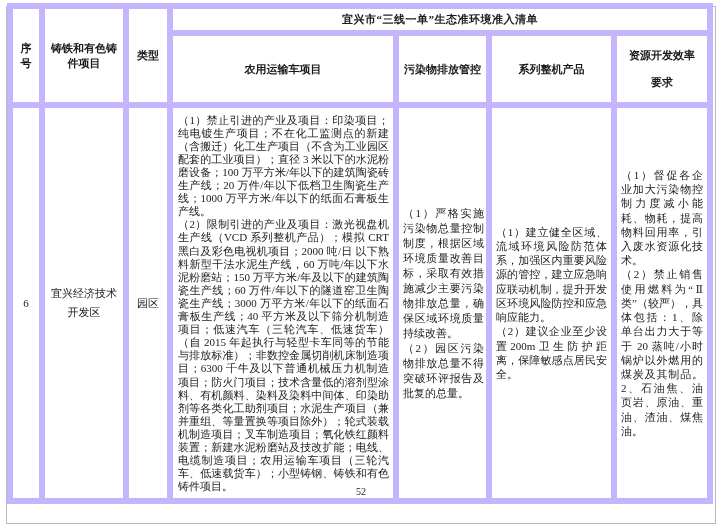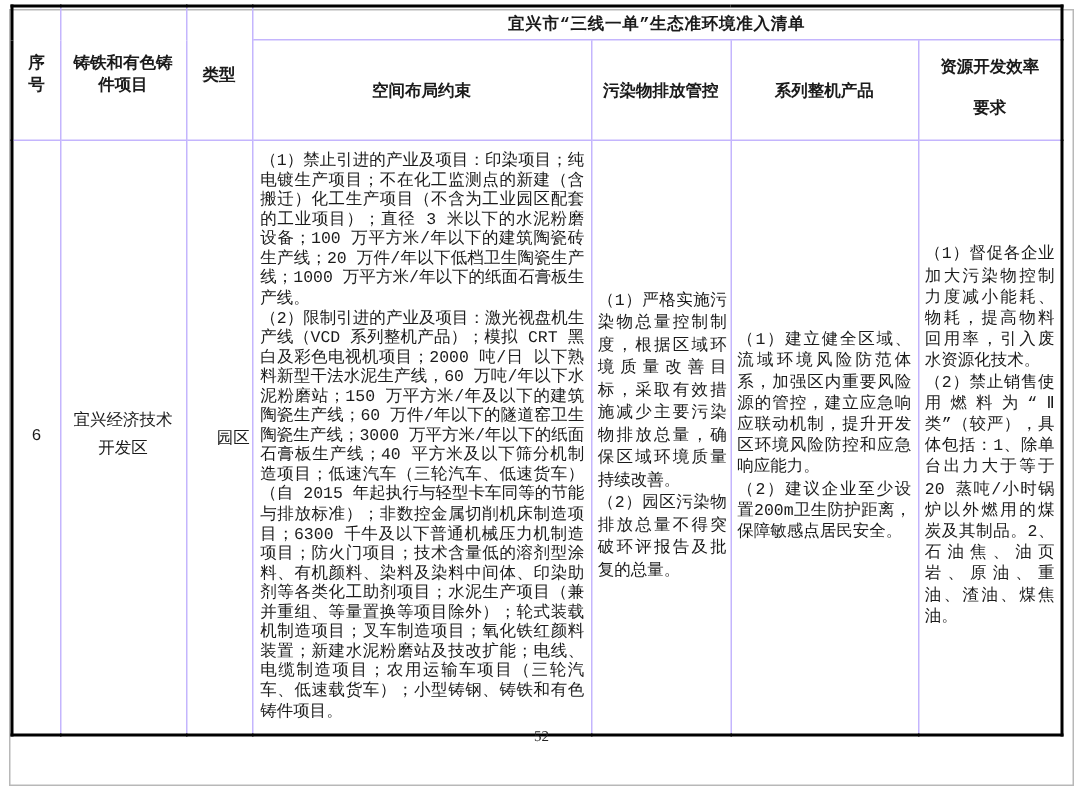--- a/index.html
+++ b/index.html
@@ -11,34 +11,33 @@
   .sheet{
     position:absolute;left:6px;top:6px;width:708px;height:516px;
     border:1px solid #b8b8b8;background:#fff;
   }
   table.access{
     position:absolute;left:7px;top:3px;
     border-collapse:collapse;table-layout:fixed;width:700px;
     border:2px solid #000;
   }
   table.access th,table.access td{
-    border:1px solid #c4b5fd;
+    border:6px solid #c4b5fd;
     font-size:11px;
     overflow:hidden;
     vertical-align:middle;
-    font-family:Liberation Mono, monospace;
   }
   th{font-weight:bold;padding:1px 2px;}
   .title-cell{height:19px;text-align:center;font-size:11px;letter-spacing:.5px;}
   .subhead{height:64px;text-align:center;}
   .th-resource{line-height:27px;padding:1px 9px;}
   .th-rowspan{text-align:center;padding:1px 6px;}
   td.c-index{text-align:center;}
   td.c-name{text-align:center;padding:2px 6px;line-height:19px;margin-left:22px;}
-  td.c-type{text-align:right;}
+  td.c-type{text-align:center;}
   td.c-spatial{
     vertical-align:top;text-align:justify;
     padding:3px 4px 2px 5px;line-height:13.1px;
     white-space:pre-line;
   }
   td.c-mid{
     text-align:justify;padding:2px 3px;line-height:14.6px;white-space:pre-line;
   }
   td.c-pollutant{line-height:15px;padding:2px 2px 2px 4px;}
   td.c-risk{line-height:14.2px;padding:2px 4px;}
@@ -64,21 +63,21 @@
     <col style="width:96px">
   </colgroup>
   <tbody>
     <tr>
       <th rowspan="2" class="th-rowspan">序号</th>
       <th rowspan="2" class="th-rowspan">铸铁和有色铸件项目</th>
       <th rowspan="2" class="th-rowspan">类型</th>
       <th colspan="4" class="title-cell">宜兴市“三线一单”生态准环境准入清单</th>
     </tr>
     <tr>
-      <th class="subhead">空间布局约束</th>
+      <th class="subhead">农用运输车项目</th>
       <th class="subhead">污染物排放管控</th>
       <th class="subhead">系列整机产品</th>
       <th class="subhead th-resource">资源开发效率要求</th>
     </tr>
     <tr style="height:396px">
       <td class="c-index">6</td>
       <td class="c-name">宜兴经济技术开发区</td>
       <td class="c-type">园区</td>
       <td class="c-spatial">（1）禁止引进的产业及项目：印染项目；纯电镀生产项目；不在化工监测点的新建（含搬迁）化工生产项目（不含为工业园区配套的工业项目）；直径 3 米以下的水泥粉磨设备；100 万平方米/年以下的建筑陶瓷砖生产线；20 万件/年以下低档卫生陶瓷生产线；1000 万平方米/年以下的纸面石膏板生产线。
 （2）限制引进的产业及项目：激光视盘机生产线（VCD 系列整机产品）；模拟 CRT 黑白及彩色电视机项目；2000 吨/日 以下熟料新型干法水泥生产线，60 万吨/年以下水泥粉磨站；150 万平方米/年及以下的建筑陶瓷生产线；60 万件/年以下的隧道窑卫生陶瓷生产线；3000 万平方米/年以下的纸面石膏板生产线；40 平方米及以下筛分机制造项目；低速汽车（三轮汽车、低速货车）（自 2015 年起执行与轻型卡车同等的节能与排放标准）；非数控金属切削机床制造项目；6300 千牛及以下普通机械压力机制造项目；防火门项目；技术含量低的溶剂型涂料、有机颜料、染料及染料中间体、印染助剂等各类化工助剂项目；水泥生产项目（兼并重组、等量置换等项目除外）；轮式装载机制造项目；叉车制造项目；氧化铁红颜料装置；新建水泥粉磨站及技改扩能；电线、电缆制造项目；农用运输车项目（三轮汽车、低速载货车）；小型铸钢、铸铁和有色铸件项目。</td>

